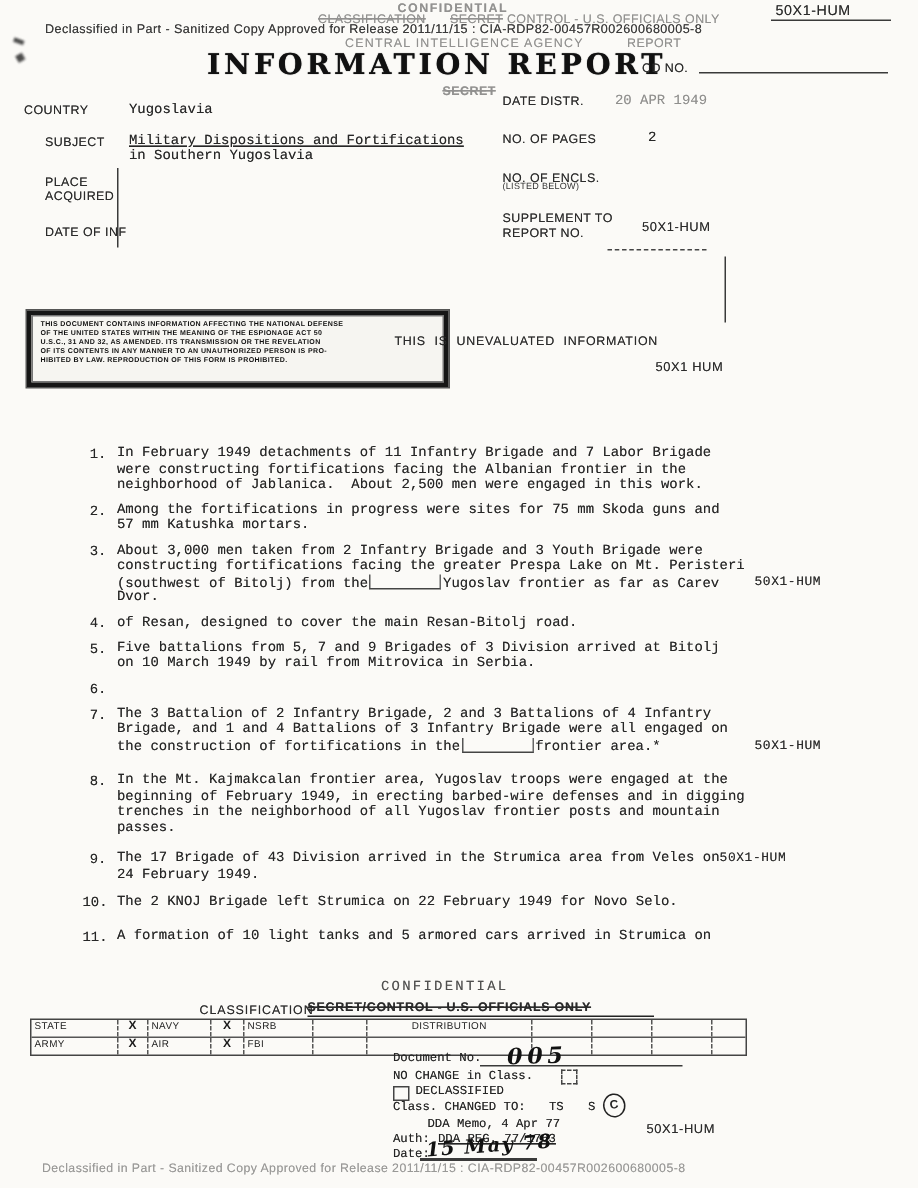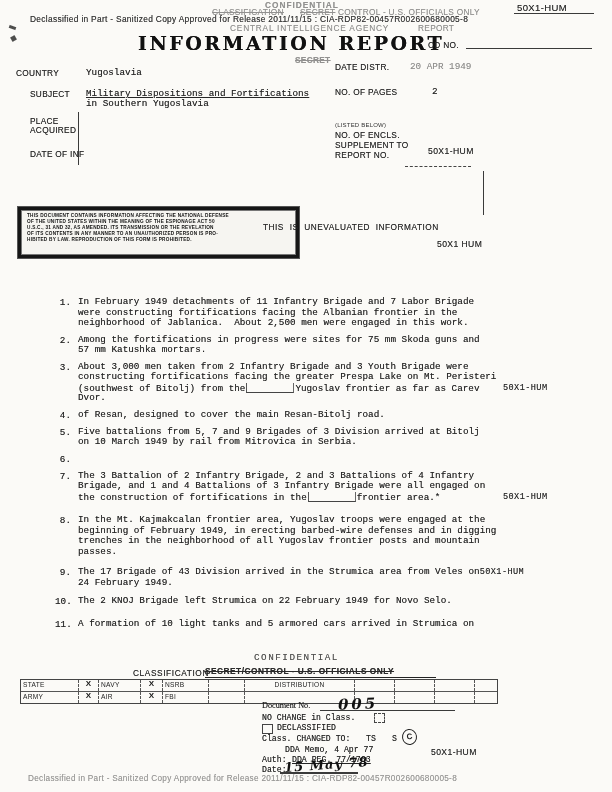--- a/index.html
+++ b/index.html
@@ -88,21 +88,21 @@
 
   <div class="abs lbl" style="left:30px;top:89px;">SUBJECT</div>
   <div class="abs mono" style="left:86px;top:88px;text-decoration:underline;">Military Dispositions and Fortifications</div>
   <div class="abs mono" style="left:86px;top:98px;">in Southern Yugoslavia</div>
   <div class="abs lbl" style="left:335px;top:87px;">NO. OF PAGES</div>
   <div class="abs mono" style="left:432px;top:86px;">2</div>
 
   <div class="abs lbl" style="left:30px;top:116px;">PLACE</div>
   <div class="abs lbl" style="left:30px;top:125px;">ACQUIRED</div>
   <div class="line" style="left:78px;top:112px;width:1.2px;height:53px;"></div>
-  <div class="abs lbl" style="left:335px;top:130px;">NO. OF ENCLS.</div>
+  <div class="abs lbl" style="left:335px;top:113px;">NO. OF ENCLS.</div>
   <div class="abs lbl-sm" style="left:335px;top:122px;">(LISTED BELOW)</div>
 
   <div class="abs lbl" style="left:30px;top:149px;">DATE OF INF</div>
   <div class="abs lbl" style="left:335px;top:140px;">SUPPLEMENT TO</div>
   <div class="abs lbl" style="left:335px;top:150px;">REPORT NO.</div>
   <div class="abs hum" style="left:428px;top:146px;">50X1-HUM</div>
   <div class="dashline" style="left:405px;top:166px;width:66px;"></div>
   <div class="line" style="left:483px;top:171px;width:1.2px;height:44px;"></div>
 
   <div class="warnbox">
@@ -224,21 +224,21 @@
       <div class="dcell w46">FBI</div>
       <div class="dcell w36"></div>
       <div class="dcell w110"></div>
       <div class="dcell w40"></div>
       <div class="dcell w40"></div>
       <div class="dcell w40"></div>
       <div class="dcell w24"></div>
     </div>
   </div>
 
-  <div class="abs stamp" style="left:262px;top:701px;font-family:Liberation Serif, serif;">Document No.</div>
+  <div class="abs stamp" style="left:262px;top:701px;">Document No.</div>
   <div class="abs hand" style="left:338px;top:695px;font-size:15px;letter-spacing:3px;transform:rotate(-2deg);">005</div>
   <div class="line" style="left:320px;top:710px;width:135px;height:1.2px;"></div>
 
   <div class="abs stamp" style="left:262px;top:713px;">NO CHANGE in Class.</div>
   <div class="cbox" style="left:374px;top:713px;width:9px;height:8px;border-style:dashed;"></div>
 
   <div class="cbox" style="left:262px;top:724px;width:9px;height:8px;"></div>
   <div class="abs stamp" style="left:277px;top:723px;">DECLASSIFIED</div>
 
   <div class="abs stamp" style="left:262px;top:734px;">Class. CHANGED TO:</div>

